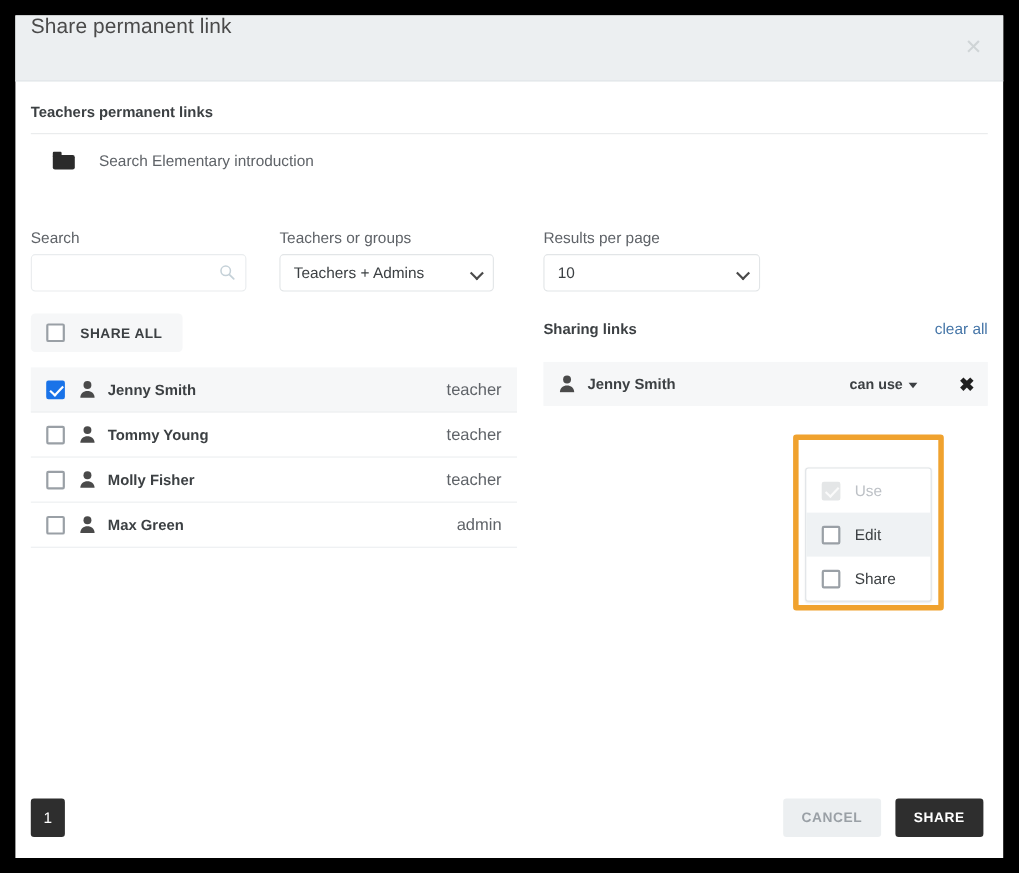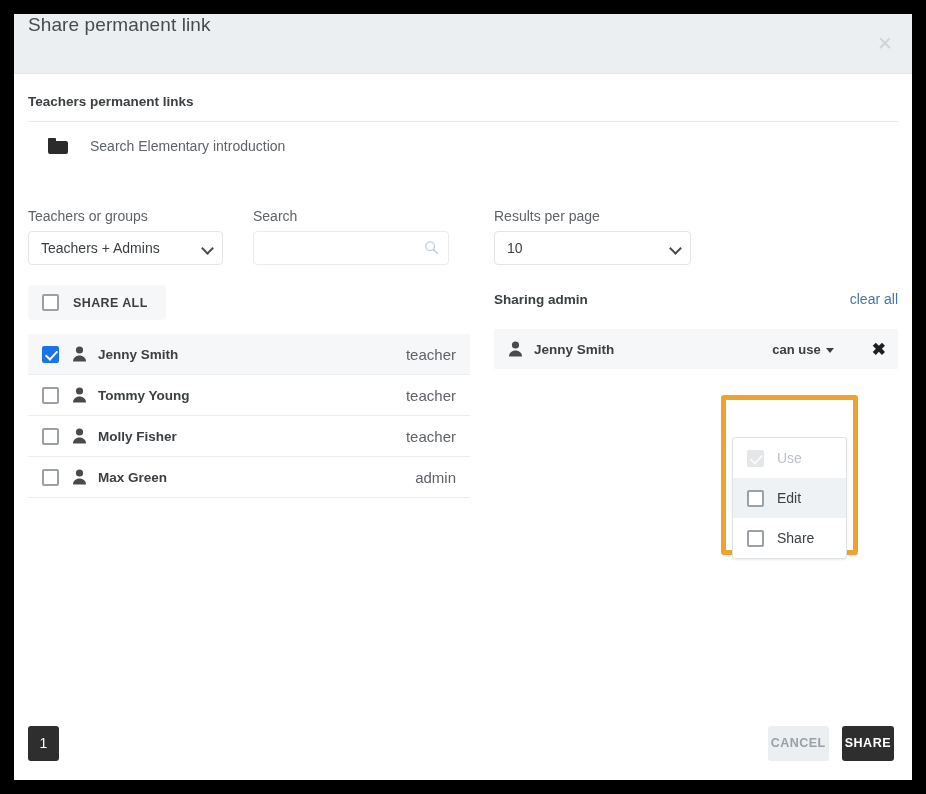--- a/index.html
+++ b/index.html
@@ -149,21 +149,21 @@
   .remove-x { font-size:17px; font-weight:bold; color:#1f1f1f; cursor:pointer; line-height:1; }
 
   
   .hl-box {
     position:absolute; left:707px; top:321px; width:137px; height:160px;
     border:5px solid #f0a22e; border-radius:3px; pointer-events:none; z-index:5;
   }
   .perm-menu {
     position:absolute; left:718px; top:351px; width:115px;
     background:#fff; border:1px solid #dfe3e6; border-radius:3px;
-    box-shadow:0 1px 2px rgba(0,0,0,.08); z-index:6;margin-top:12px;
+    box-shadow:0 1px 2px rgba(0,0,0,.08); z-index:6;
   }
   .perm-item {
     display:flex; align-items:center; gap:13px;
     height:40px; padding:0 14px; cursor:pointer; font-size:14px; color:#3c4043;
   }
   .perm-item.alt { background:#eff2f4; }
   .perm-item.is-disabled { color:#bdc1c6; cursor:default; }
 
   
   .dlg-footer {
@@ -173,21 +173,21 @@
   .page-badge {
     width:31px; height:35px; background:#2e2e2e; color:#fff;
     display:flex; align-items:center; justify-content:center;
     font-size:14px; border-radius:3px; cursor:pointer;
   }
   .foot-btns { margin-left:auto; display:flex; gap:13px; }
   .btn {
     border:none; border-radius:3px; cursor:pointer;
     font-family:"Liberation Sans", sans-serif;
     font-size:12.5px; font-weight:bold; letter-spacing:.5px;
-    padding:0 3px; height:35px;
+    padding:0 17px; height:35px;
   }
   .btn-cancel { background:#eceff1; color:#9aa0a6; }
   .btn-share { background:#2e2e2e; color:#ffffff; }
 </style>
 </head>
 <body>
 
 <div class="dialog">
 
   <div class="dlg-header">
@@ -202,40 +202,40 @@
 
     <div class="selected-item">
       <span class="folder-icon"></span>
       <span class="selected-name">Search Elementary introduction</span>
     </div>
 
     <div class="cols">
 
       <div class="col-left">
         <div class="field-row">
-
-          <div>
-            <span class="field-label">Teachers or groups</span>
-            <div class="sel-wrap">
-              <select class="styled">
-                <option>Teachers + Admins</option>
-              </select>
-            </div>
-          </div>
 
           <div>
             <span class="field-label">Search</span>
             <div class="search-wrap">
               <input type="text" value="" style="">
               <svg class="mag" viewBox="0 0 16 16">
                 <circle cx="6.6" cy="6.6" r="4.6" fill="none" stroke="#c5d1d8" stroke-width="1.5"></circle>
                 <line x1="10.2" y1="10.2" x2="14.4" y2="14.4" stroke="#c5d1d8" stroke-width="1.7" stroke-linecap="round"></line>
               </svg>
             </div>
           </div>
+
+          <div>
+            <span class="field-label">Teachers or groups</span>
+            <div class="sel-wrap">
+              <select class="styled">
+                <option>Teachers + Admins</option>
+              </select>
+            </div>
+          </div>
         </div>
 
         <div class="select-all">
           <span class="cb"></span>
           <span class="select-all-label">SHARE ALL</span>
         </div>
 
         <div class="user-list">
 
           <div class="user-row selected">
@@ -286,21 +286,21 @@
         <div>
           <span class="field-label">Results per page</span>
           <div class="sel-wrap rpp-wrap">
             <select class="styled">
               <option>10</option>
             </select>
           </div>
         </div>
 
         <div class="sharing-head">
-          <span class="sharing-title">Sharing admin</span>
+          <span class="sharing-title">Sharing links</span>
           <span class="clear-all">clear all</span>
         </div>
 
         <div class="share-row">
           <svg class="person-icon" viewBox="0 0 15 16">
             <circle cx="7.5" cy="4" r="3.6" fill="#4a4a4a"></circle>
             <path d="M1 15.5c0-3.6 2.9-6 6.5-6s6.5 2.4 6.5 6z" fill="#4a4a4a"></path>
           </svg>
           <span class="share-name">Jenny Smith</span>
           <span class="perm-area">

